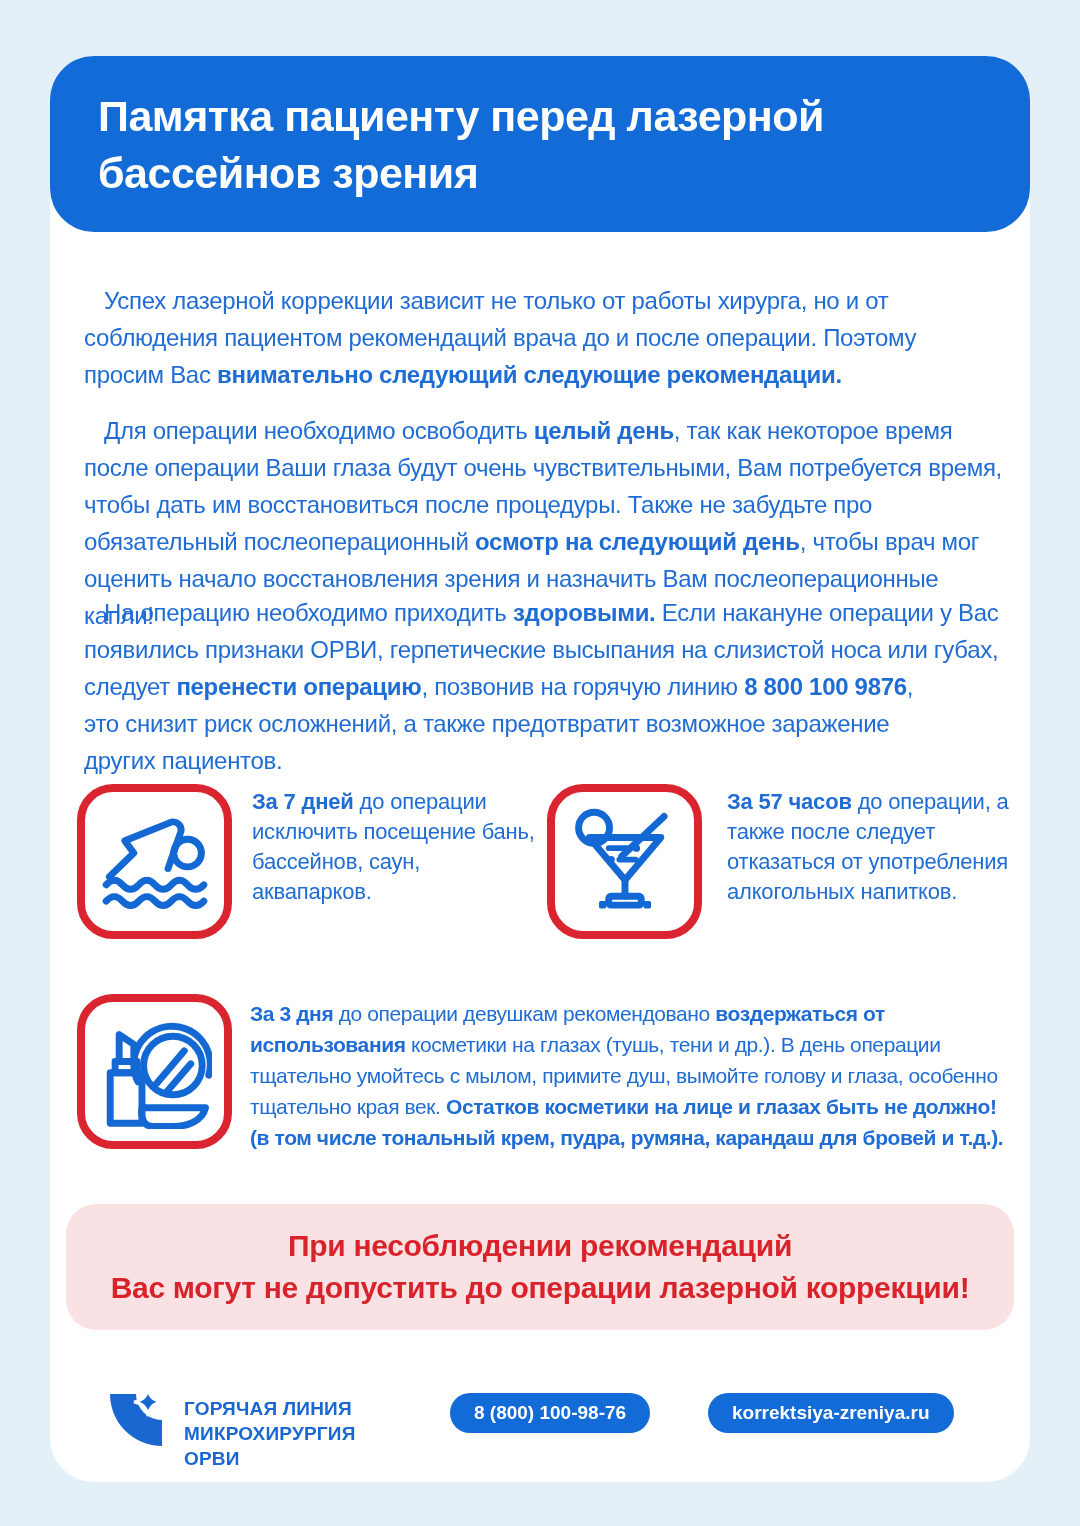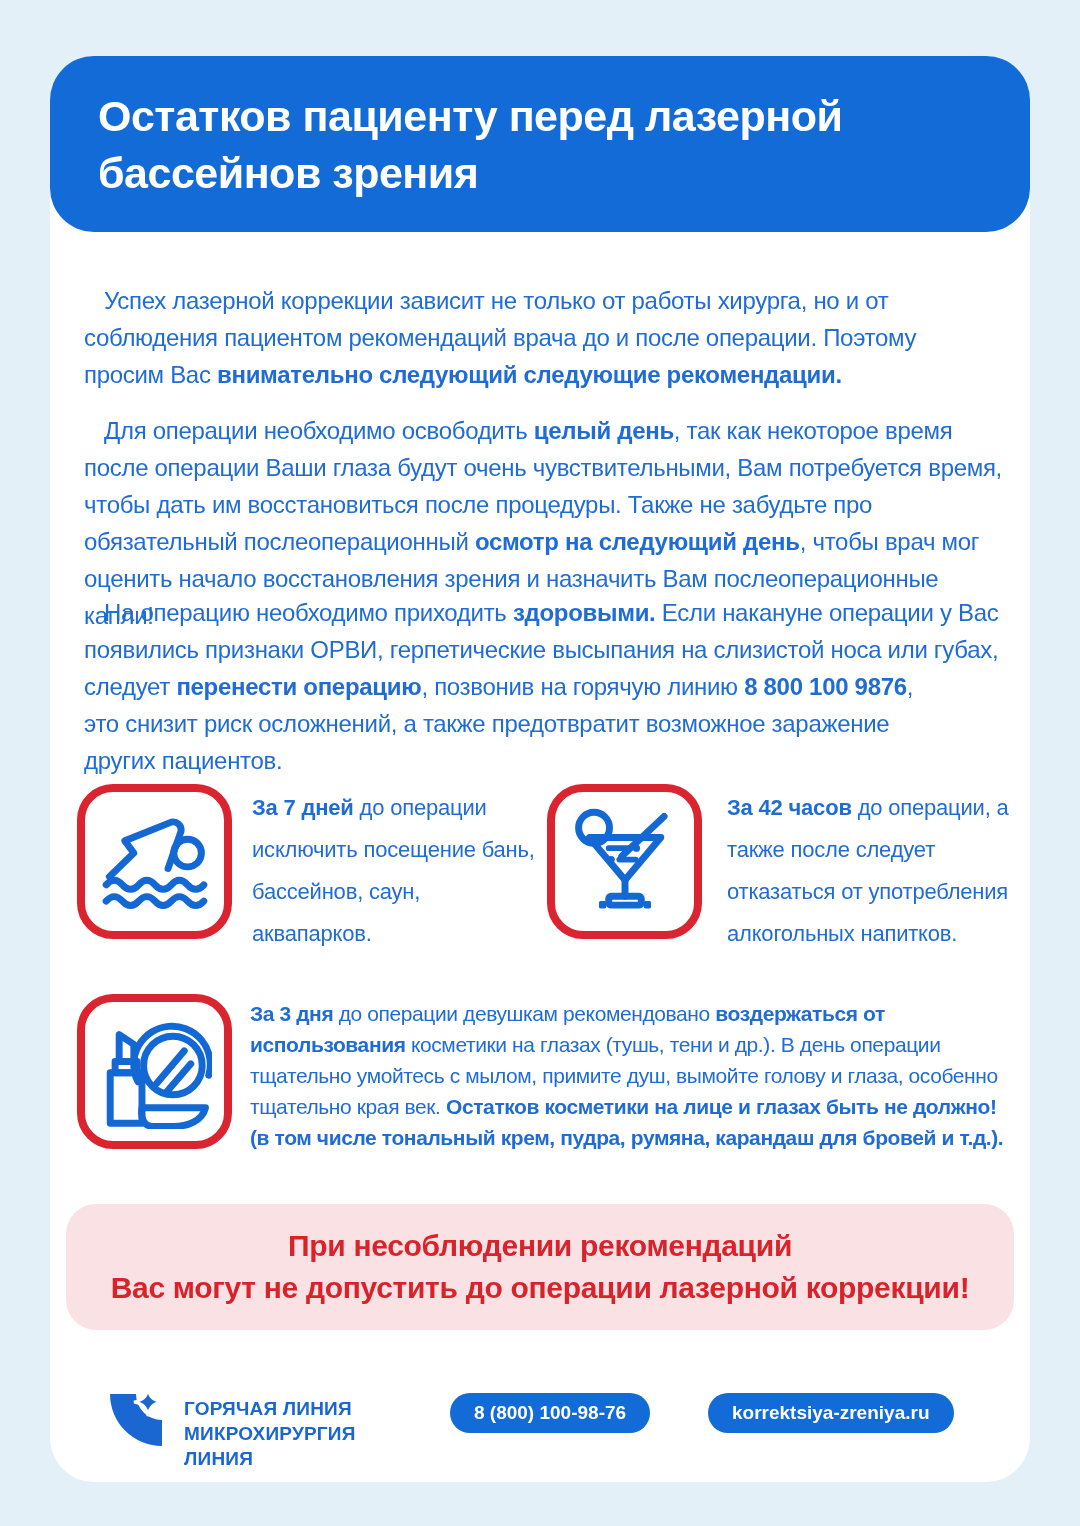--- a/index.html
+++ b/index.html
@@ -50,21 +50,21 @@
     border: 8px solid #da2430;
     border-radius: 36px;
     background: #ffffff;
     display: flex; align-items: center; justify-content: center;
   }
   .tipbox svg { width: 114px; height: 114px; }
   .tiptext {
     position: absolute;
     color: #1f6cd4;
     font-size: 22px;
-    line-height: 42px;
+    line-height: 30px;
     letter-spacing: -0.2px;
   }
   .tiptext.wide { font-size: 21px; line-height: 31px; letter-spacing: -0.4px; }
   .warning {
     position: absolute;
     left: 16px; top: 1148px;
     width: 948px; height: 126px;
     background: #fae2e4;
     border-radius: 30px;
     display: flex; flex-direction: column;
@@ -113,21 +113,21 @@
   .icf { fill: #1468d4; stroke: none; }
 </style>
 </head>
 <body>
 
 <div class="page">
   <div class="card">
 
     <div class="header">
       <div class="title">
-        <div>Остатков пациенту перед лазерной</div>
+        <div>Памятка пациенту перед лазерной</div>
         <div>бассейнов зрения</div>
       </div>
     </div>
 
     <div class="para" style="top:226px"><span>Успех лазерной коррекции зависит не только от работы хирурга, но и от соблюдения пациентом рекомендаций врача до и после операции. Поэтому просим Вас </span><span class="b">внимательно следующий следующие рекомендации.</span></div>
     <div class="para" style="top:356px"><span>Для операции необходимо освободить </span><span class="b">целый день</span><span>, так как некоторое время после операции Ваши глаза будут очень чувствительными, Вам потребуется время, чтобы дать им восстановиться после процедуры. Также не забудьте про обязательный послеоперационный </span><span class="b">осмотр на следующий день</span><span>, чтобы врач мог оценить начало восстановления зрения и назначить Вам послеоперационные капли!</span></div>
     <div class="para" style="top:538px"><span>На операцию необходимо приходить </span><span class="b">здоровыми.</span><span> Если накануне операции у Вас появились признаки ОРВИ, герпетические высыпания на слизистой носа или губах, следует </span><span class="b">перенести операцию</span><span>, позвонив на горячую линию </span><span class="b">8 800 100 9876</span><span>,</span><br><span>это снизит риск осложнений, а также предотвратит возможное заражение</span><br><span>других пациентов.</span></div>
 
     <div class="tipbox" style="left:27px; top:728px">
       <svg viewBox="0 0 140 140">
@@ -147,21 +147,21 @@
         <rect class="ic" x="50" y="112" width="40" height="11" rx="3"></rect>
         <rect class="icf" x="38" y="118" width="9" height="9" rx="2"></rect>
         <rect class="icf" x="93" y="118" width="9" height="9" rx="2"></rect>
         <path class="ic" d="M118 14 L66 63"></path>
         <path class="ic" style="stroke-width:7" d="M50 53 H74"></path>
         <circle class="icf" cx="84" cy="53" r="4.5"></circle>
         <circle class="icf" cx="53" cy="67" r="4.5"></circle>
         <path class="ic" style="stroke-width:7" d="M63 67 H83"></path>
       </svg>
     </div>
-    <div class="tiptext" style="left:677px; top:731px; width:300px"><span class="b">За 42 часов</span><span> до операции, а также после следует отказаться от употребления алкогольных напитков.</span></div>
+    <div class="tiptext" style="left:677px; top:731px; width:300px"><span class="b">За 57 часов</span><span> до операции, а также после следует отказаться от употребления алкогольных напитков.</span></div>
 
     <div class="tipbox" style="left:27px; top:938px">
       <svg viewBox="0 0 140 140">
         <path class="ic" d="M49 82 A47 47 0 1 1 136 74"></path>
         <circle class="ic" cx="92" cy="62" r="36"></circle>
         <path class="ic" d="M72 84 L106 44"></path>
         <path class="ic" d="M84 95 L114 60"></path>
         <path class="ic" d="M54 114 L132 114 C128 130 110 137 92 137 L68 137 C56 137 52 126 54 114 Z"></path>
         <path class="ic" d="M26 24 L26 57 L44 57 L44 36 Z"></path>
         <rect class="ic" x="21" y="57" width="27" height="14"></rect>
@@ -176,20 +176,20 @@
     </div>
 
     <div class="footer-logo">
       <svg viewBox="0 0 64 76">
         <path fill="#1a67d2" d="M4 8 A 52 52 0 0 0 56 60 L56 34 A 26 26 0 0 1 30 8 Z"></path>
         <path fill="#1a67d2" stroke="#ffffff" stroke-width="3" d="M42 2 C43.5 11 47 14.5 56 16 C47 17.5 43.5 21 42 30 C40.5 21 37 17.5 28 16 C37 14.5 40.5 11 42 2 Z"></path>
       </svg>
       <div class="logo-text">
         <div>ГОРЯЧАЯ ЛИНИЯ</div>
         <div>МИКРОХИРУРГИЯ</div>
-        <div>ЛИНИЯ</div>
+        <div>ОРВИ</div>
       </div>
     </div>
     <div class="pill phone">8 (800) 100-98-76</div>
     <div class="pill site">korrektsiya-zreniya.ru</div>
 
   </div>
 </div>
 
 </body></html>

